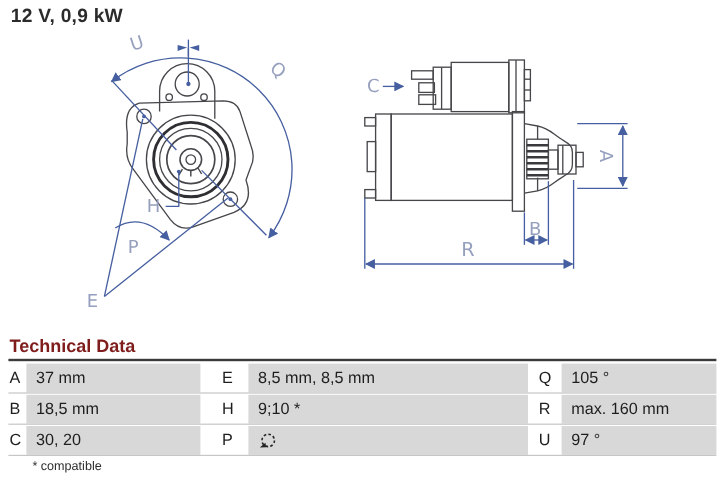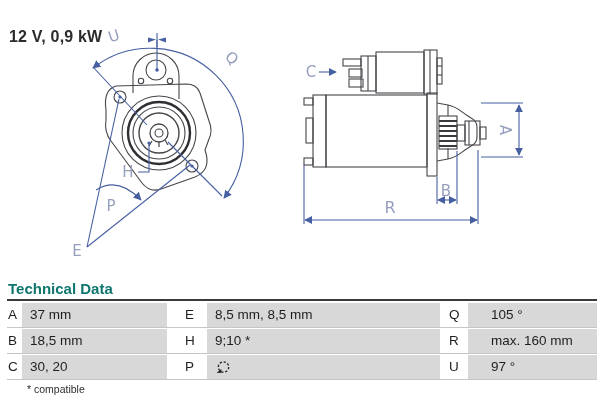--- a/index.html
+++ b/index.html
@@ -2,33 +2,33 @@
 <html><head>
 <meta charset="utf-8">
 <style>
   html,body{margin:0;padding:0;background:#fff;}
   .stage{
     position:relative;width:600px;height:400px;background:#ffffff;overflow:hidden;
     font-family:"Liberation Sans","DejaVu Sans",sans-serif;color:#1e1e1e;
   }
   .title{
     position:absolute;left:9px;top:5px;font-size:16px;font-weight:600;
-    color:#2b2b2b;letter-spacing:.2px;margin-top:23px;
+    color:#2b2b2b;letter-spacing:.2px;
   }
   .drawing{position:absolute;left:0;top:0;width:600px;height:400px;}
   
-  .tbl-heading{position:absolute;left:8px;top:280px;font-size:15px;font-weight:bold;color:#0f766e;}
+  .tbl-heading{position:absolute;left:8px;top:280px;font-size:15px;font-weight:bold;color:#7f1d1d;}
   .tbl-rule{position:absolute;left:7px;top:299px;width:590px;height:2px;background:#3a3a3a;}
   .row{position:absolute;left:0;width:600px;height:24px;font-size:13.5px;line-height:24px;}
   .row.r0{top:303px}.row.r1{top:329px}.row.r2{top:355px}
   .cellbg{position:absolute;top:0;height:24px;background:#d8d8d8;}
   .bg1{left:22px;width:145px}.bg2{left:207px;width:233px}.bg3{left:468px;width:129px}
   .k,.v{position:absolute;top:0;white-space:nowrap;color:#1e1e1e;}
   .k1{left:8px}.k2{left:185px}.k3{left:449px}
-  .v1{left:30px}.v2{left:215px}.v3{left:491px}
+  .v1{left:30px}.v2{left:215px}.v3{left:476px}
   .sep{position:absolute;left:7px;width:590px;height:1px;background:#c6c6c6;}
   .s0{top:327px}.s1{top:353px}.s2{top:379px}
   .rot-icon{position:absolute;left:215px;top:4px;width:16px;height:16px;}
   .footnote{position:absolute;left:27px;top:383px;font-size:10.5px;color:#2e2e2e;text-align:right;}
 </style>
 </head>
 <body>
 
 <div class="stage">
 

